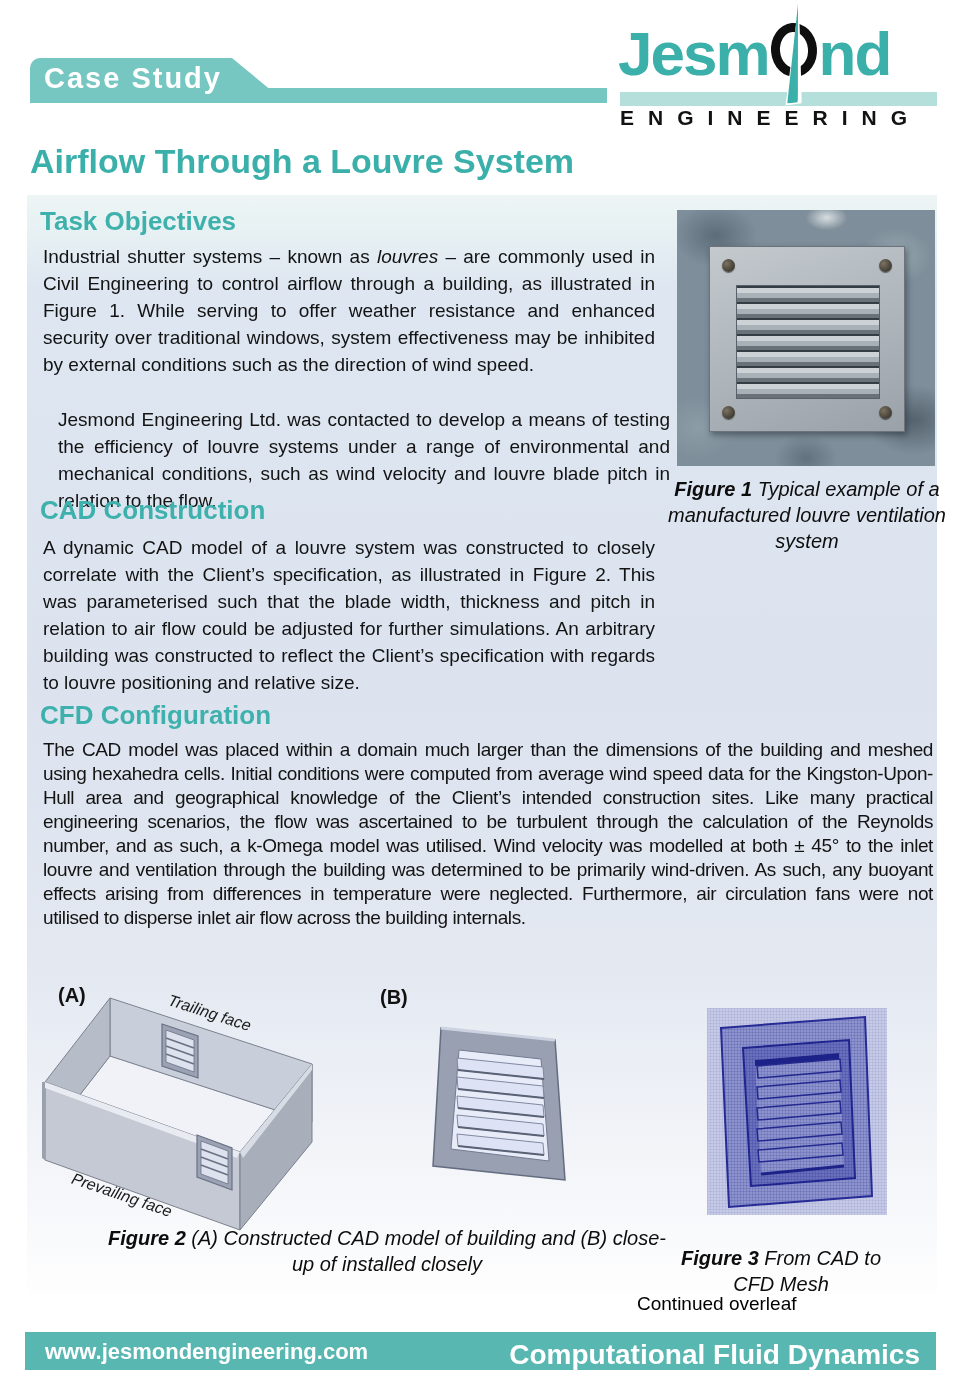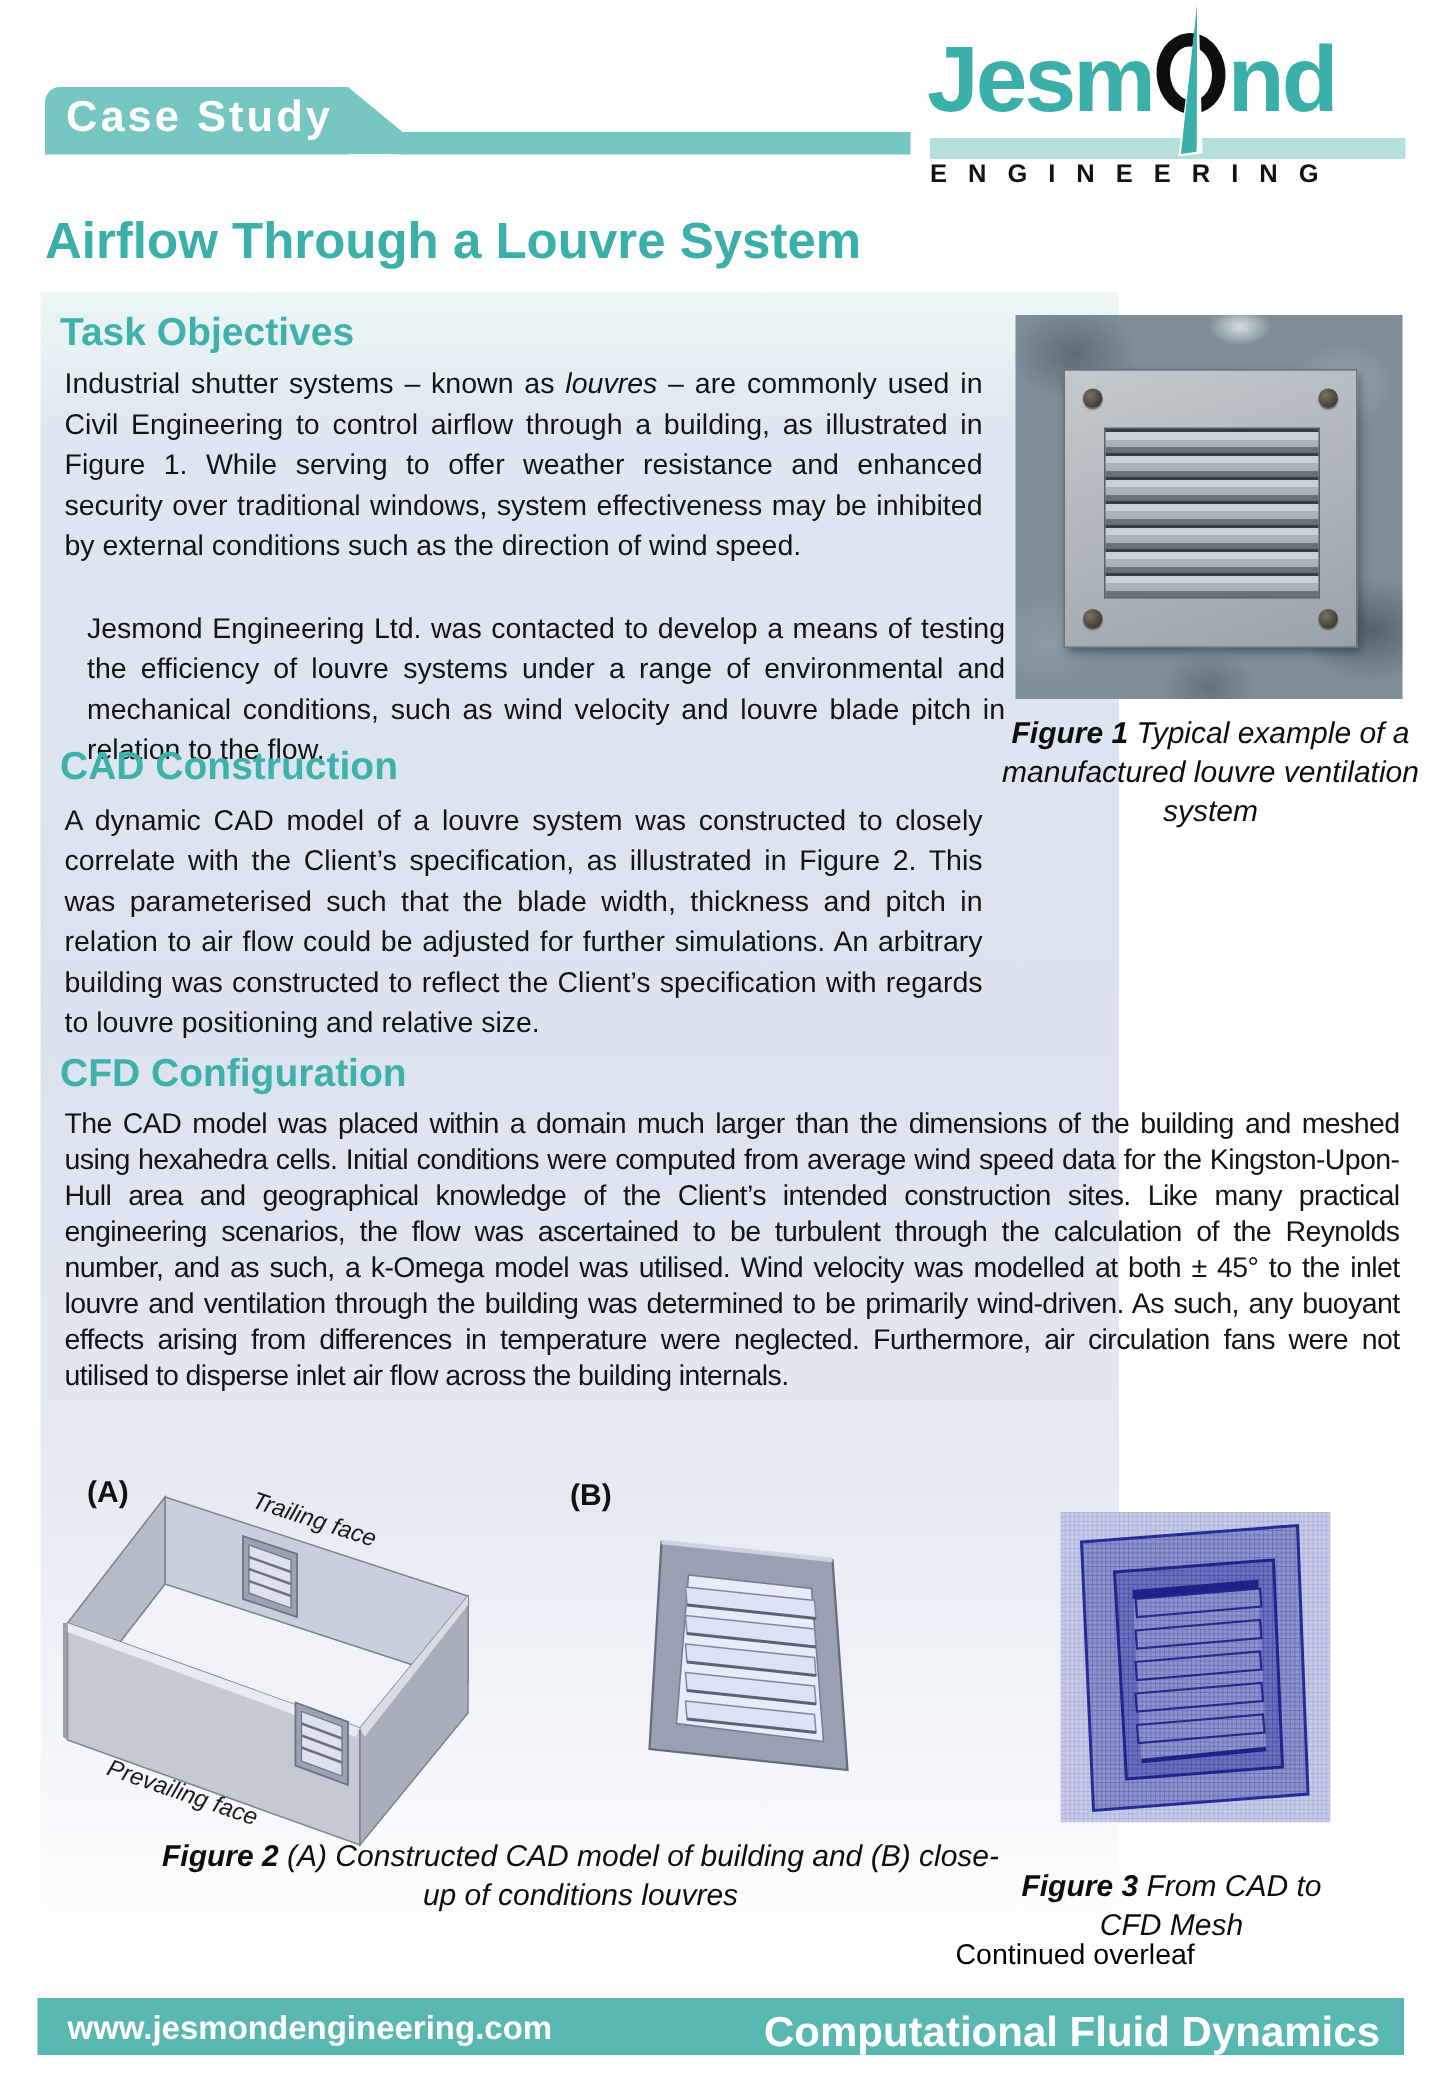--- a/index.html
+++ b/index.html
@@ -18,26 +18,26 @@
   
   .logo-brand{position:absolute;left:618px;top:18px;width:322px;font-size:62px;font-weight:bold;
               color:#3bafa9;letter-spacing:-2px;z-index:3;white-space:nowrap;}
   .logo-o{display:inline-block;position:relative;width:28px;height:36px;border:9px solid #0f0f0f;
           border-radius:50%;margin:0 2px -2px 2px;transform:rotate(-5deg);}
   .needle-bg{position:absolute;left:6px;top:-30px;width:18px;height:104px;background:#fff;
              clip-path:polygon(55% 0,100% 97%,10% 100%);transform:rotate(8deg);}
   .needle{position:absolute;left:9px;top:-28px;width:11px;height:100px;background:#3bafa9;
           clip-path:polygon(55% 0,100% 98%,5% 100%);transform:rotate(8deg);}
   .logo-lightbar{position:absolute;left:620px;top:92px;width:317px;height:14px;background:#b5dfdb;z-index:1;}
-  .logo-sub{position:absolute;left:620px;top:106px;width:335px;font-size:17px;font-weight:bold;
+  .logo-sub{position:absolute;left:620px;top:106px;width:335px;font-size:21px;font-weight:bold;
             color:#121212;letter-spacing:14px;white-space:nowrap;z-index:2;}
 
   
   .page-title{position:absolute;left:30px;top:142px;font-size:34px;font-weight:bold;color:#3bafa9;}
-  .panel{position:absolute;left:27px;top:195px;width:719px;height:1100px;
+  .panel{position:absolute;left:27px;top:195px;width:910px;height:1100px;
          background:linear-gradient(180deg,#edf6f4 0%,#dde6f1 9%,#dce3ef 45%,#e3e8f1 70%,#f3f5f9 88%,#fefefe 100%);}
   .sec-h{position:absolute;font-size:26px;font-weight:bold;color:#3eb1ac;}
   .body-p{position:absolute;left:16px;width:612px;font-size:19px;line-height:27px;
           text-align:justify;color:#131313;}
   .body-p .it{font-style:italic;}
   .wide-p{position:absolute;left:16px;width:890px;font-size:19px;line-height:24px;
           text-align:justify;color:#131313;letter-spacing:-0.4px;}
 
   
   .fig1{position:absolute;left:650px;top:15px;width:258px;height:256px;
@@ -189,21 +189,21 @@
       <polygon points="50,79 133,72 134,84 51,91" fill="url(#m2)" stroke="#23288f" stroke-width="1.5"></polygon>
       <polygon points="50,100 133,93 134,105 51,112" fill="url(#m2)" stroke="#23288f" stroke-width="1.5"></polygon>
       <polygon points="50,121 134,114 135,126 51,133" fill="url(#m2)" stroke="#23288f" stroke-width="1.5"></polygon>
       <polygon points="51,142 135,135 136,147 52,154" fill="url(#m2)" stroke="#23288f" stroke-width="1.5"></polygon>
       <line x1="54" y1="166" x2="137" y2="158" stroke="#1d2288" stroke-width="3"></line>
     </svg>
 
     <div class="cap" style="left:60px;top:1030px;width:570px;margin-left:15px;">
       <span class="lb">Figure 2</span>
       <span>(A) Constructed CAD model of building and (B) close-</span>
-      <span style="display:block;">up of conditions louvres</span>
+      <span style="display:block;">up of installed closely</span>
     </div>
     <div class="cap" style="left:639px;top:1033px;width:230px;margin-top:17px;">
       <span class="lb">Figure 3</span>
       <span>From CAD to CFD Mesh</span>
     </div>
   </div>
 
   <div class="continued">Continued overleaf</div>
 
   <div class="footer-bar">

